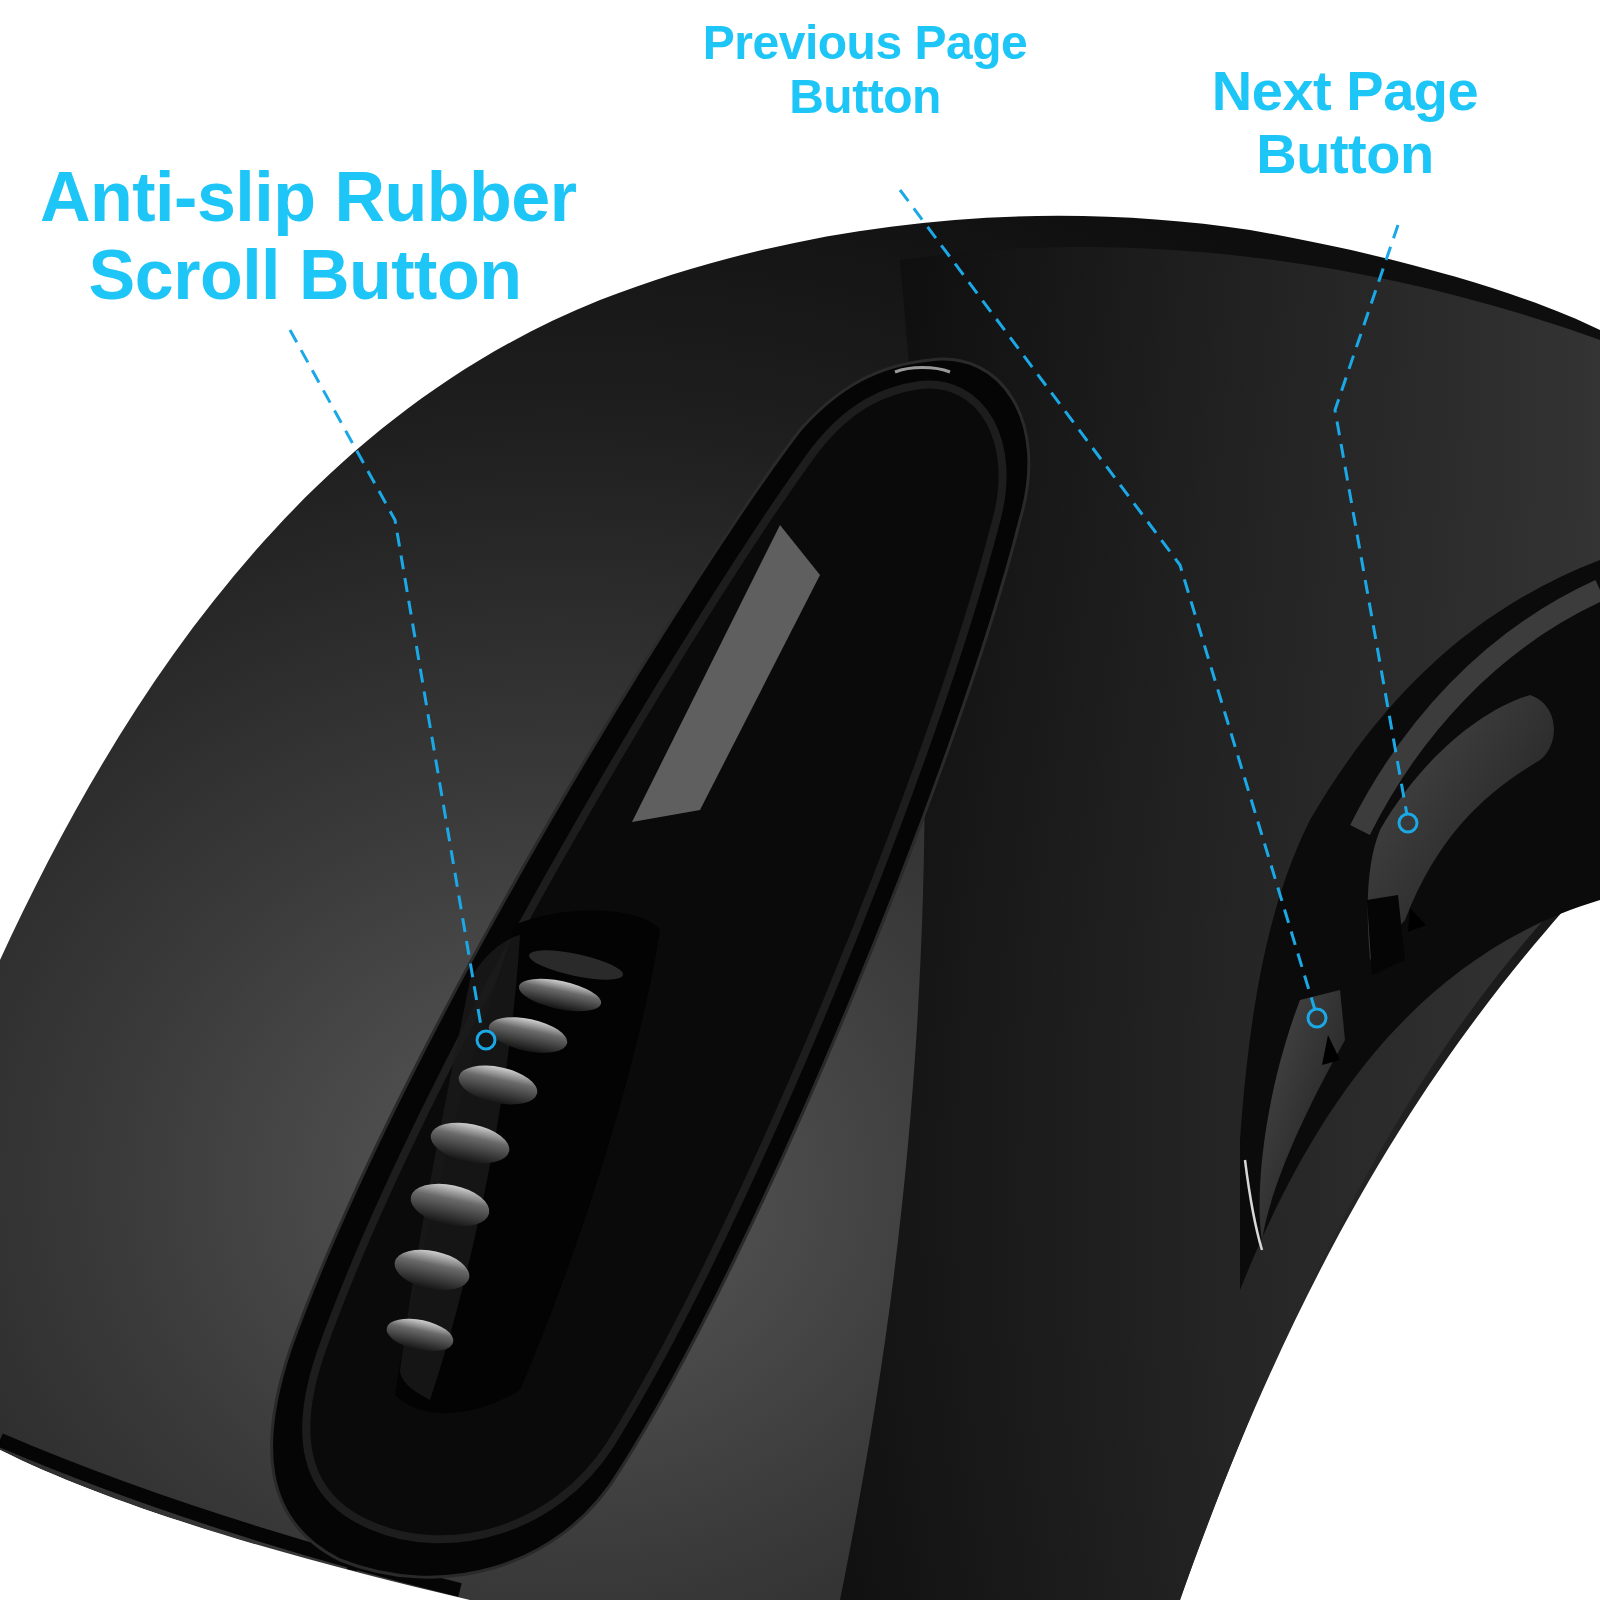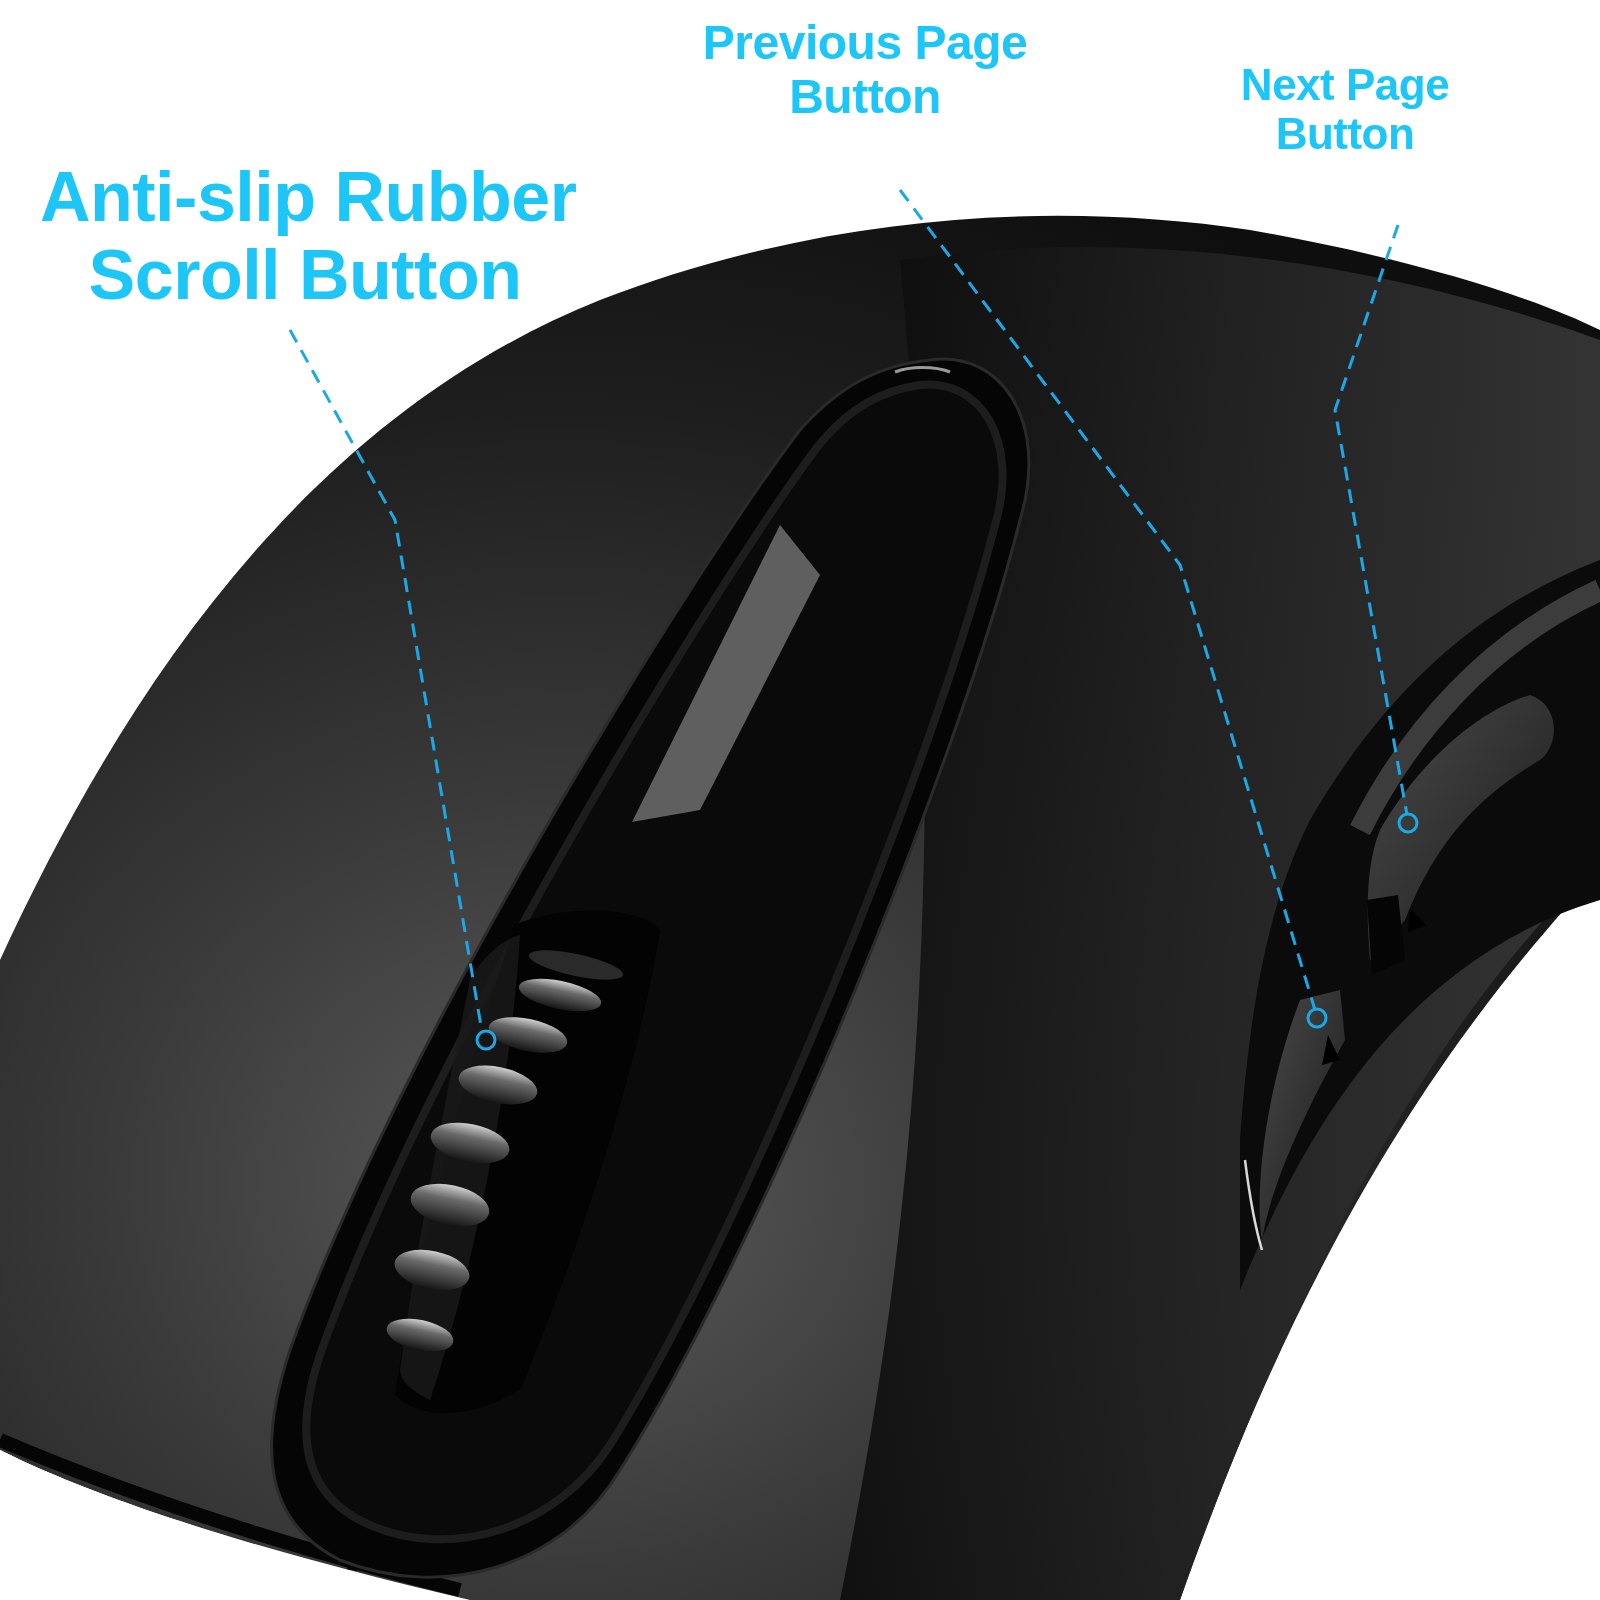--- a/index.html
+++ b/index.html
@@ -5,21 +5,21 @@
     html, body { margin: 0; padding: 0; background: #ffffff; }
     body { width: 1600px; height: 1600px; position: relative; overflow: hidden;
            font-family: "Liberation Sans", "DejaVu Sans", sans-serif; }
     .stage { position: absolute; left: 0; top: 0; width: 1600px; height: 1600px; }
     .stage svg { position: absolute; left: 0; top: 0; }
     .label { position: absolute; color: #1ec6f7; font-weight: bold; text-align: center;
              line-height: 1.12; letter-spacing: -0.5px; white-space: nowrap; }
     .label span { display: block; }
     .label-scroll { left: 40px; top: 158px; width: 530px; font-size: 70px; }
     .label-prev   { left: 640px; top: 16px; width: 450px; font-size: 48px; text-align: center; }
-    .label-next   { left: 1190px; top: 60px; width: 310px; font-size: 44px; }
+    .label-next   { left: 1190px; top: 60px; width: 310px; font-size: 56px; }
   </style>
 </head>
 <body>
 
 <div class="stage">
   <svg width="1600" height="1600" viewBox="0 0 1600 1600">
     <defs>
       <radialGradient id="bodyGrad" cx="0.35" cy="0.7" r="0.8">
         <stop offset="0" stop-color="#5a5a5a"></stop>
         <stop offset="0.35" stop-color="#3a3a3a"></stop>

